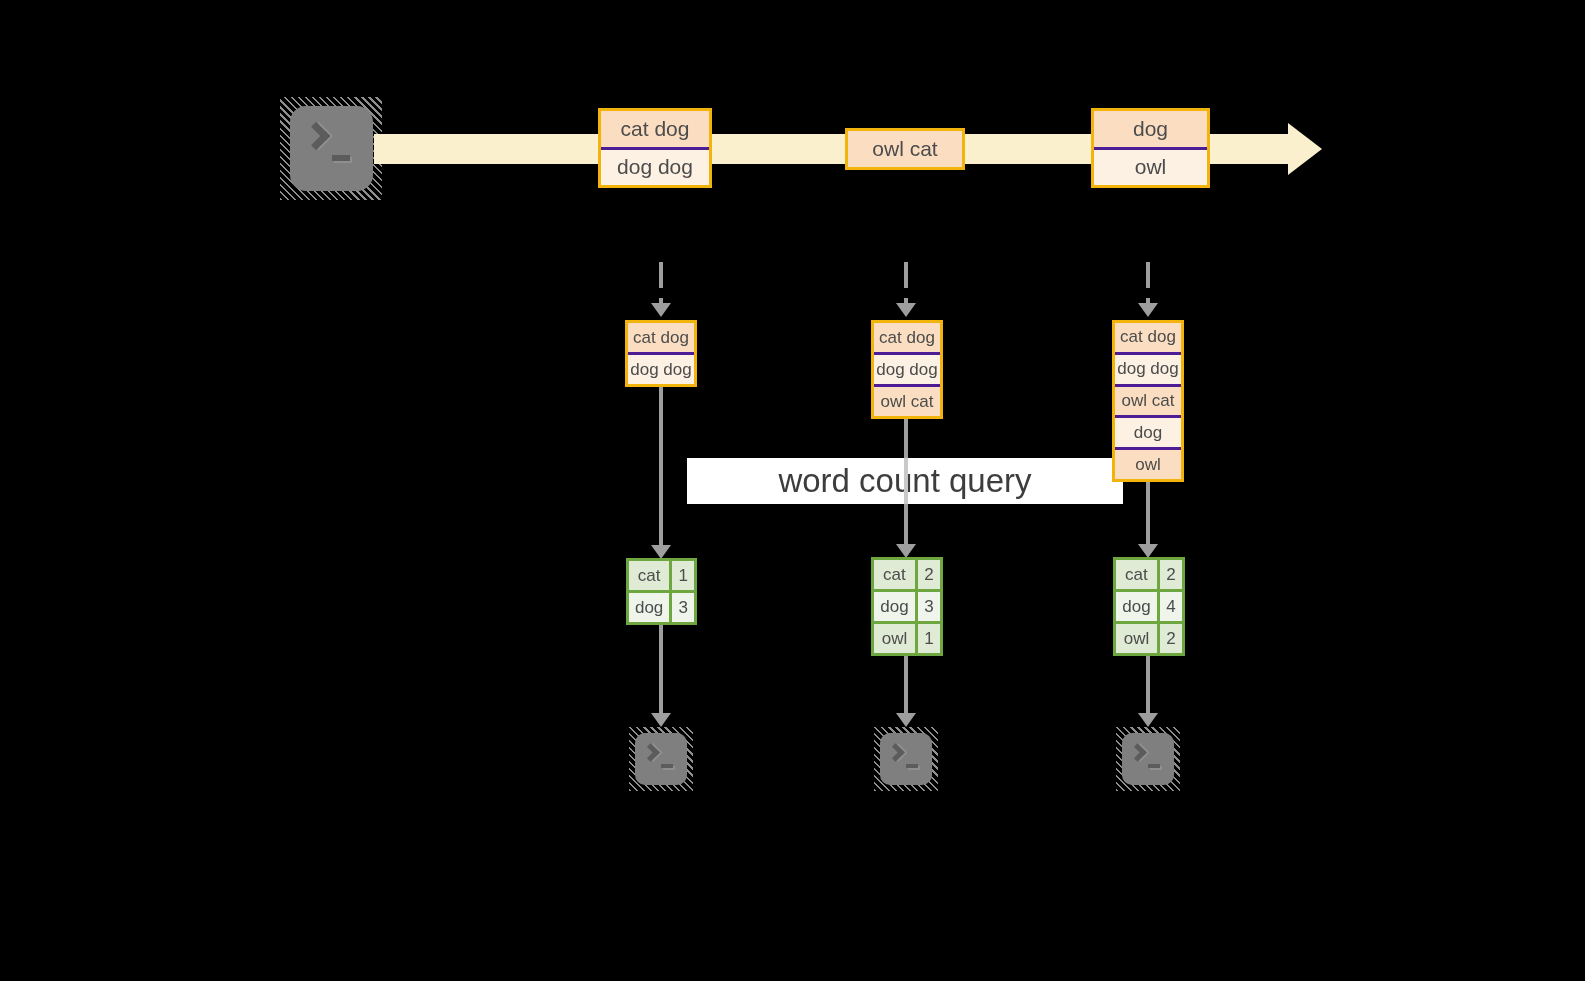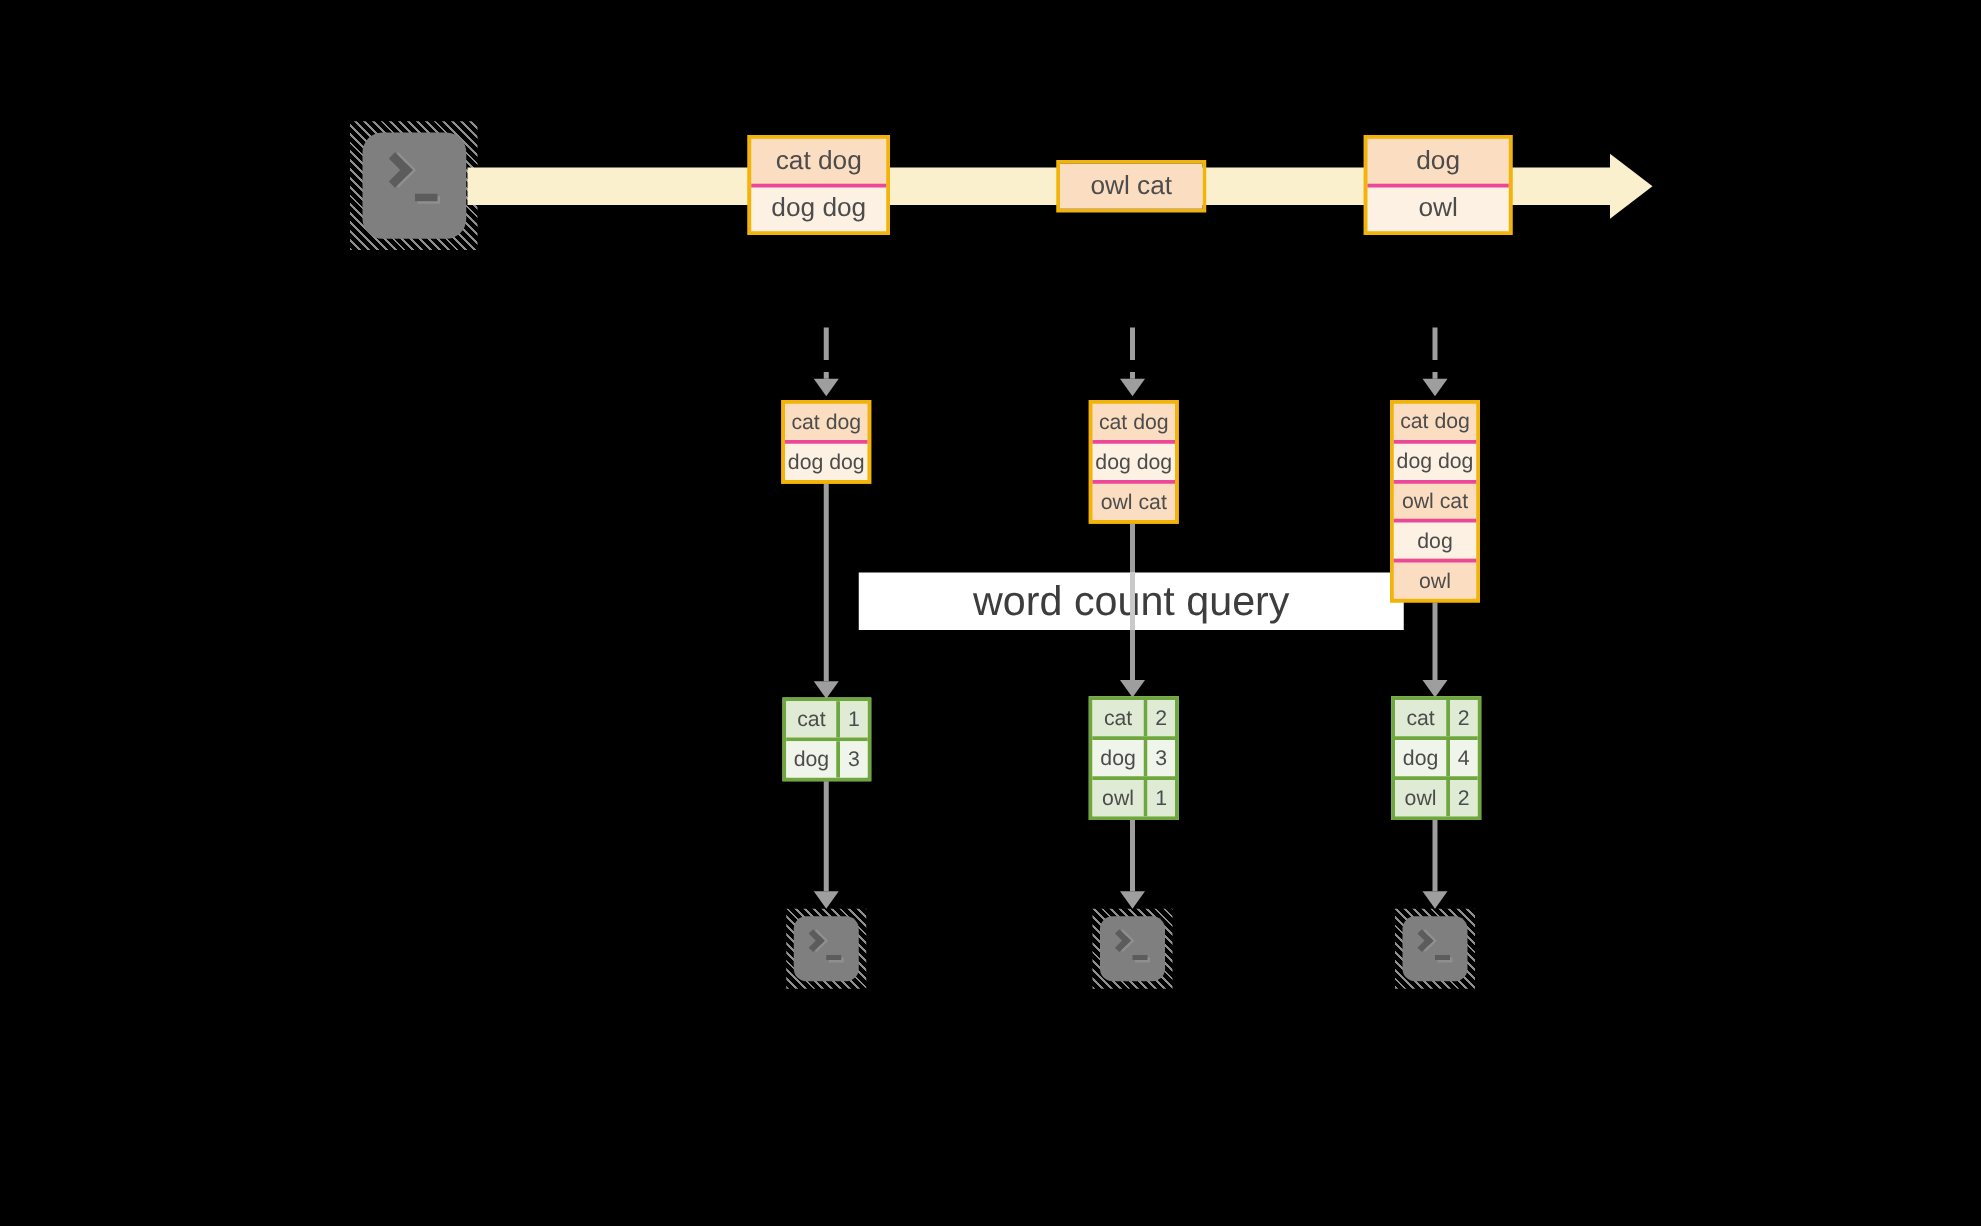--- a/index.html
+++ b/index.html
@@ -29,32 +29,32 @@
     border-bottom:26px solid transparent;
   }
 
   
   .ebox {
     border:3px solid #F2B40A; box-sizing:border-box;
     display:flex; flex-direction:column; background:#F2B40A;
   }
   .ebox .cell {
     flex:1; display:flex; align-items:center; justify-content:center;
-    color:#4c4c4c; border-top:3px solid #ec4899;
+    color:#4c4c4c; border-top:3px solid #4c1d95;
   }
   .ebox .cell:first-child { border-top:none; }
   .f-big .cell { font-size:21px; }
   .f-sml .cell { font-size:17px; }
   .fill-a { background:#FBDEC1; }
   .fill-b { background:#FCF1E2; }
 
   
   .gtable {
     border:3px solid #6EA63F; box-sizing:border-box;
-    display:flex; flex-direction:column; background:#fef9c3;
+    display:flex; flex-direction:column; background:#a16207;
   }
   .grow { flex:1; display:flex; border-top:3px solid #6EA63F; }
   .grow:first-child { border-top:none; }
   .gcell-w {
     width:62%; border-right:3px solid #6EA63F;
     display:flex; align-items:center; justify-content:center;
     font-size:17px; color:#4c4c4c;
   }
   .gcell-n {
     flex:1; display:flex; align-items:center; justify-content:center;

